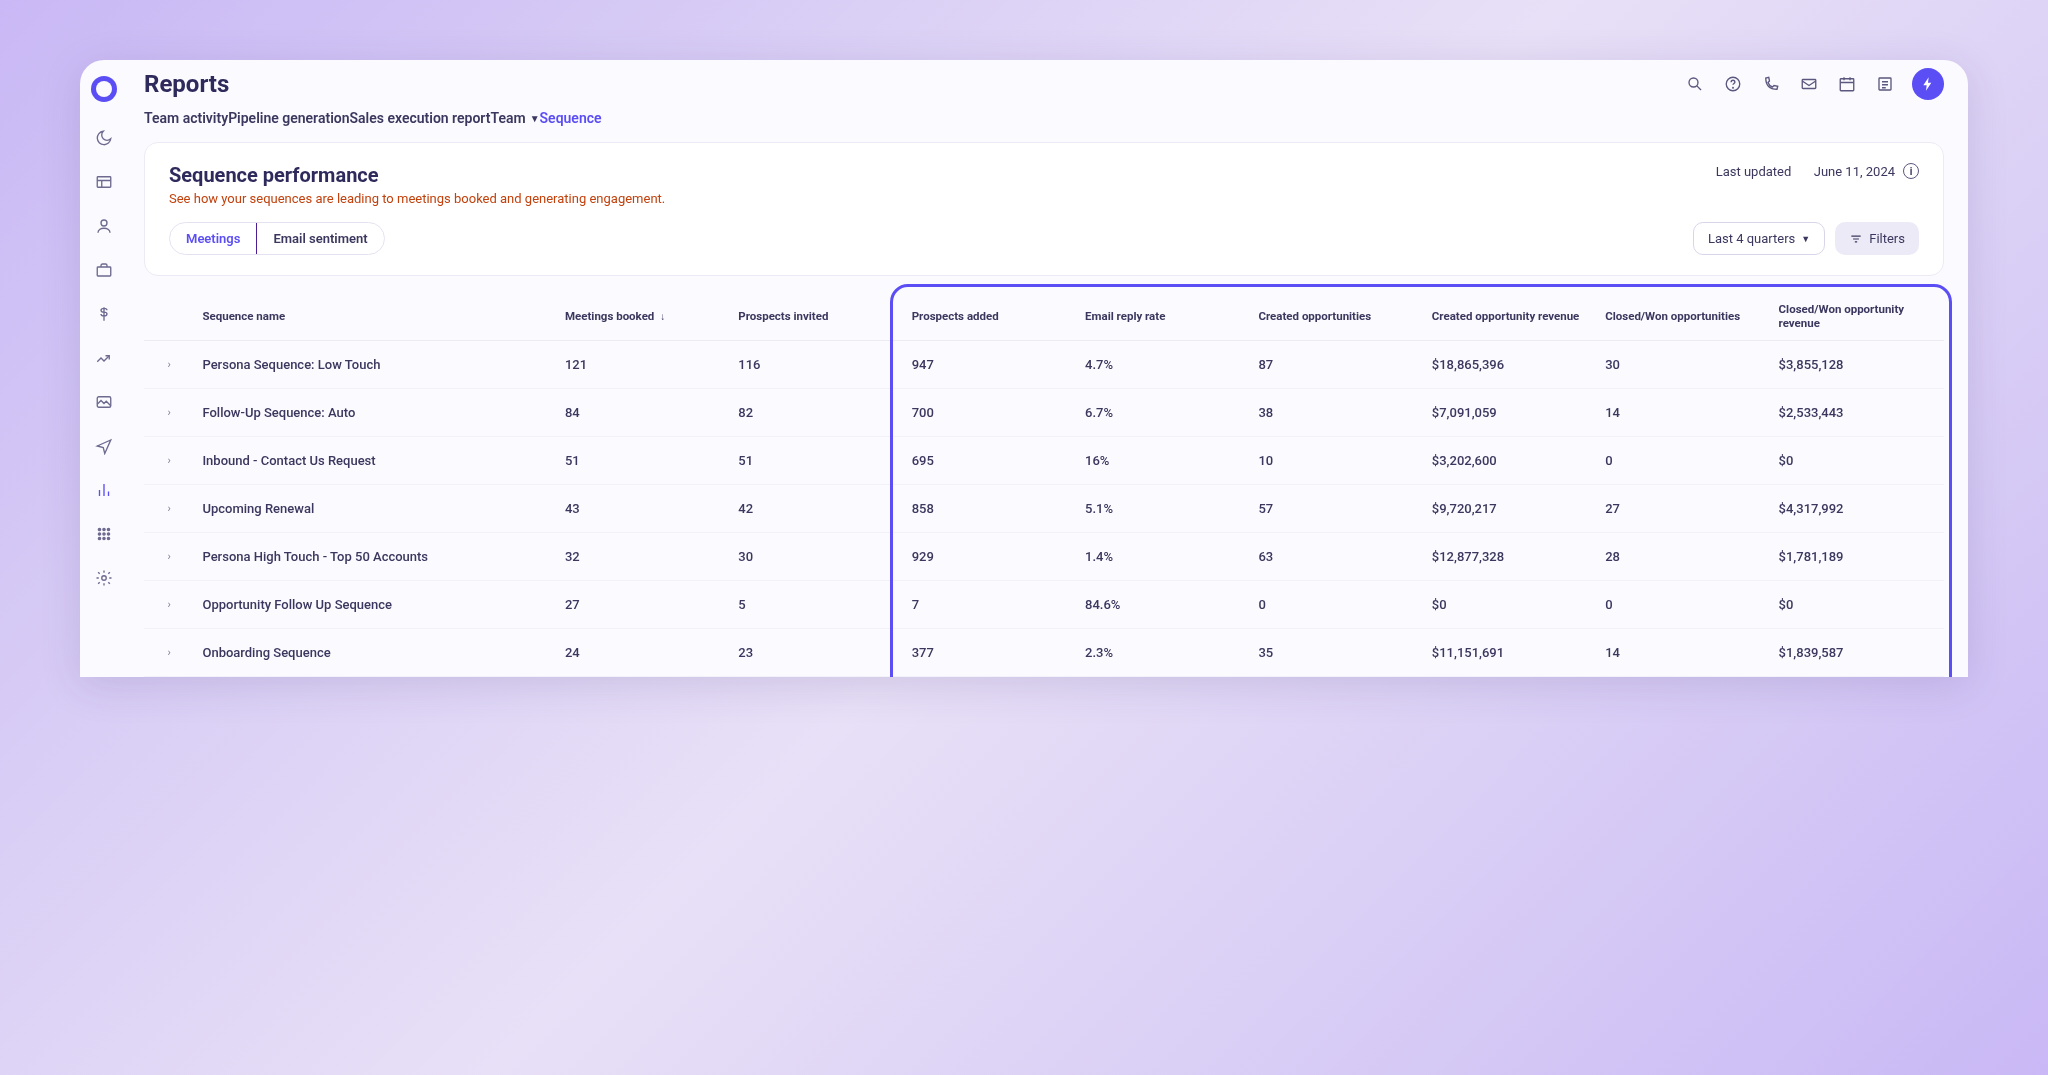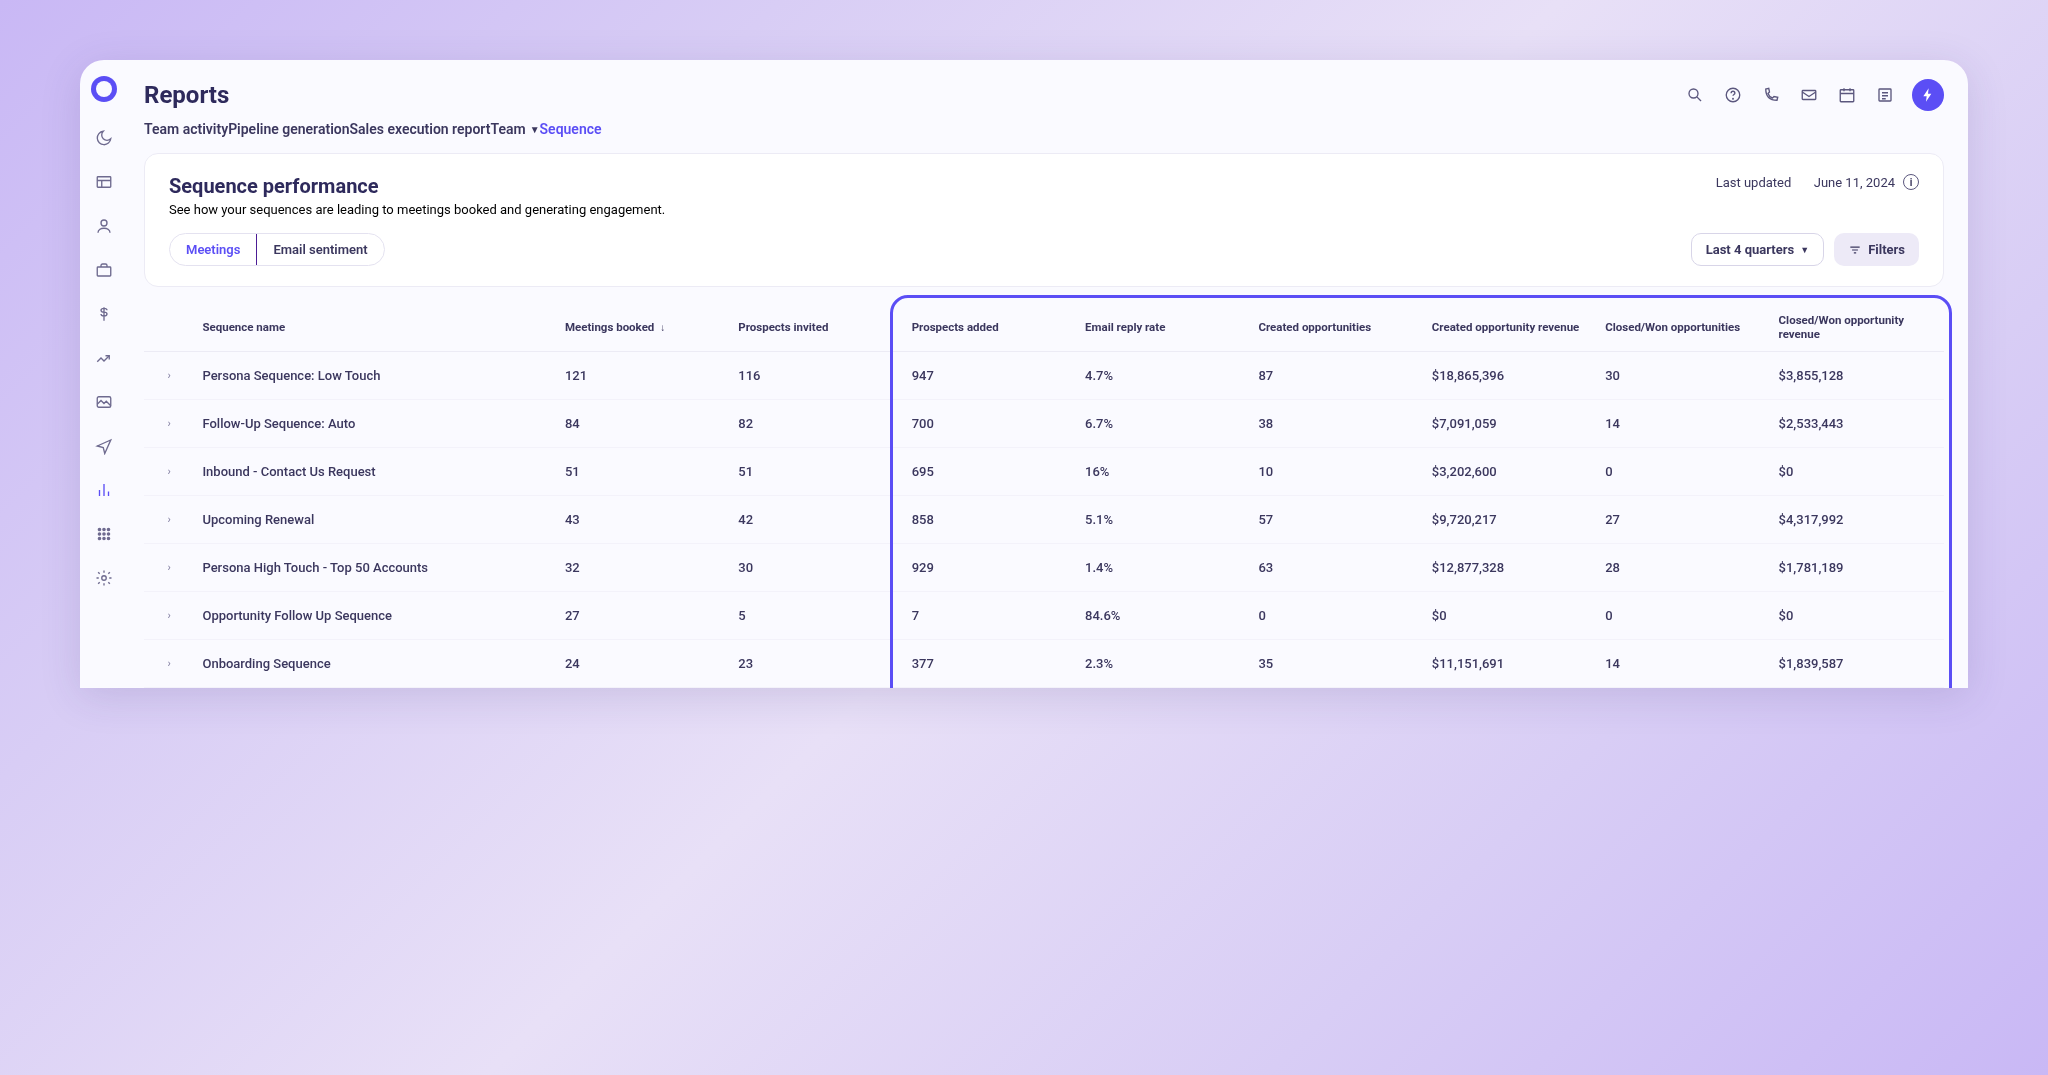--- a/index.html
+++ b/index.html
@@ -45,21 +45,21 @@
 .sidebar-icon {
   width: 24px; height: 24px;
   display: flex; align-items: center; justify-content: center;
   color: #6e6a8f;
   cursor: pointer;
 }
 .sidebar-icon svg { width: 18px; height: 18px; stroke: currentColor; fill: none; stroke-width: 1.8; }
 .sidebar-icon.active { color: #5b4ef5; }
 .main {
   flex: 1;
-  padding: 19px 24px 0 16px;
+  padding: 8px 24px 0 16px;
   overflow: hidden;
 }
 .topbar {
   display: flex;
   align-items: center;
   justify-content: space-between;
   margin-bottom: 10px;
 }
 .page-title {
   font-size: 24px;
@@ -111,21 +111,21 @@
   gap: 20px;
 }
 .card-title {
   font-size: 20px;
   font-weight: 700;
   color: #2e2a5c;
   margin-bottom: 4px;
 }
 .card-subtitle {
   font-size: 13px;
-  color: #000000;
+  color: #c2410c;
 }
 .last-updated {
   font-size: 13px;
   color: #3b375e;
   display: flex;
   align-items: center;
   gap: 8px;
   white-space: nowrap;
 }
 .info-icon {
@@ -159,21 +159,21 @@
 .seg-btn:last-child { border-right: none; }
 .seg-btn.active { color: #5b4ef5; }
 .right-controls { display: flex; gap: 10px; }
 .pill-btn {
   display: inline-flex;
   align-items: center;
   gap: 6px;
   padding: 8px 14px;
   border-radius: 10px;
   font-size: 13px;
-  font-weight: 700;
+  font-weight: 400;
   color: #3b375e;
   cursor: pointer;
 }
 .pill-btn.outlined { border: 1px solid #d8d5e8; background: #fff; }
 .pill-btn.filled { background: #edeaf7; }
 .pill-btn .chev { font-size: 9px; }
 .table-wrap {
   position: relative;
 }
 .highlight-box {

